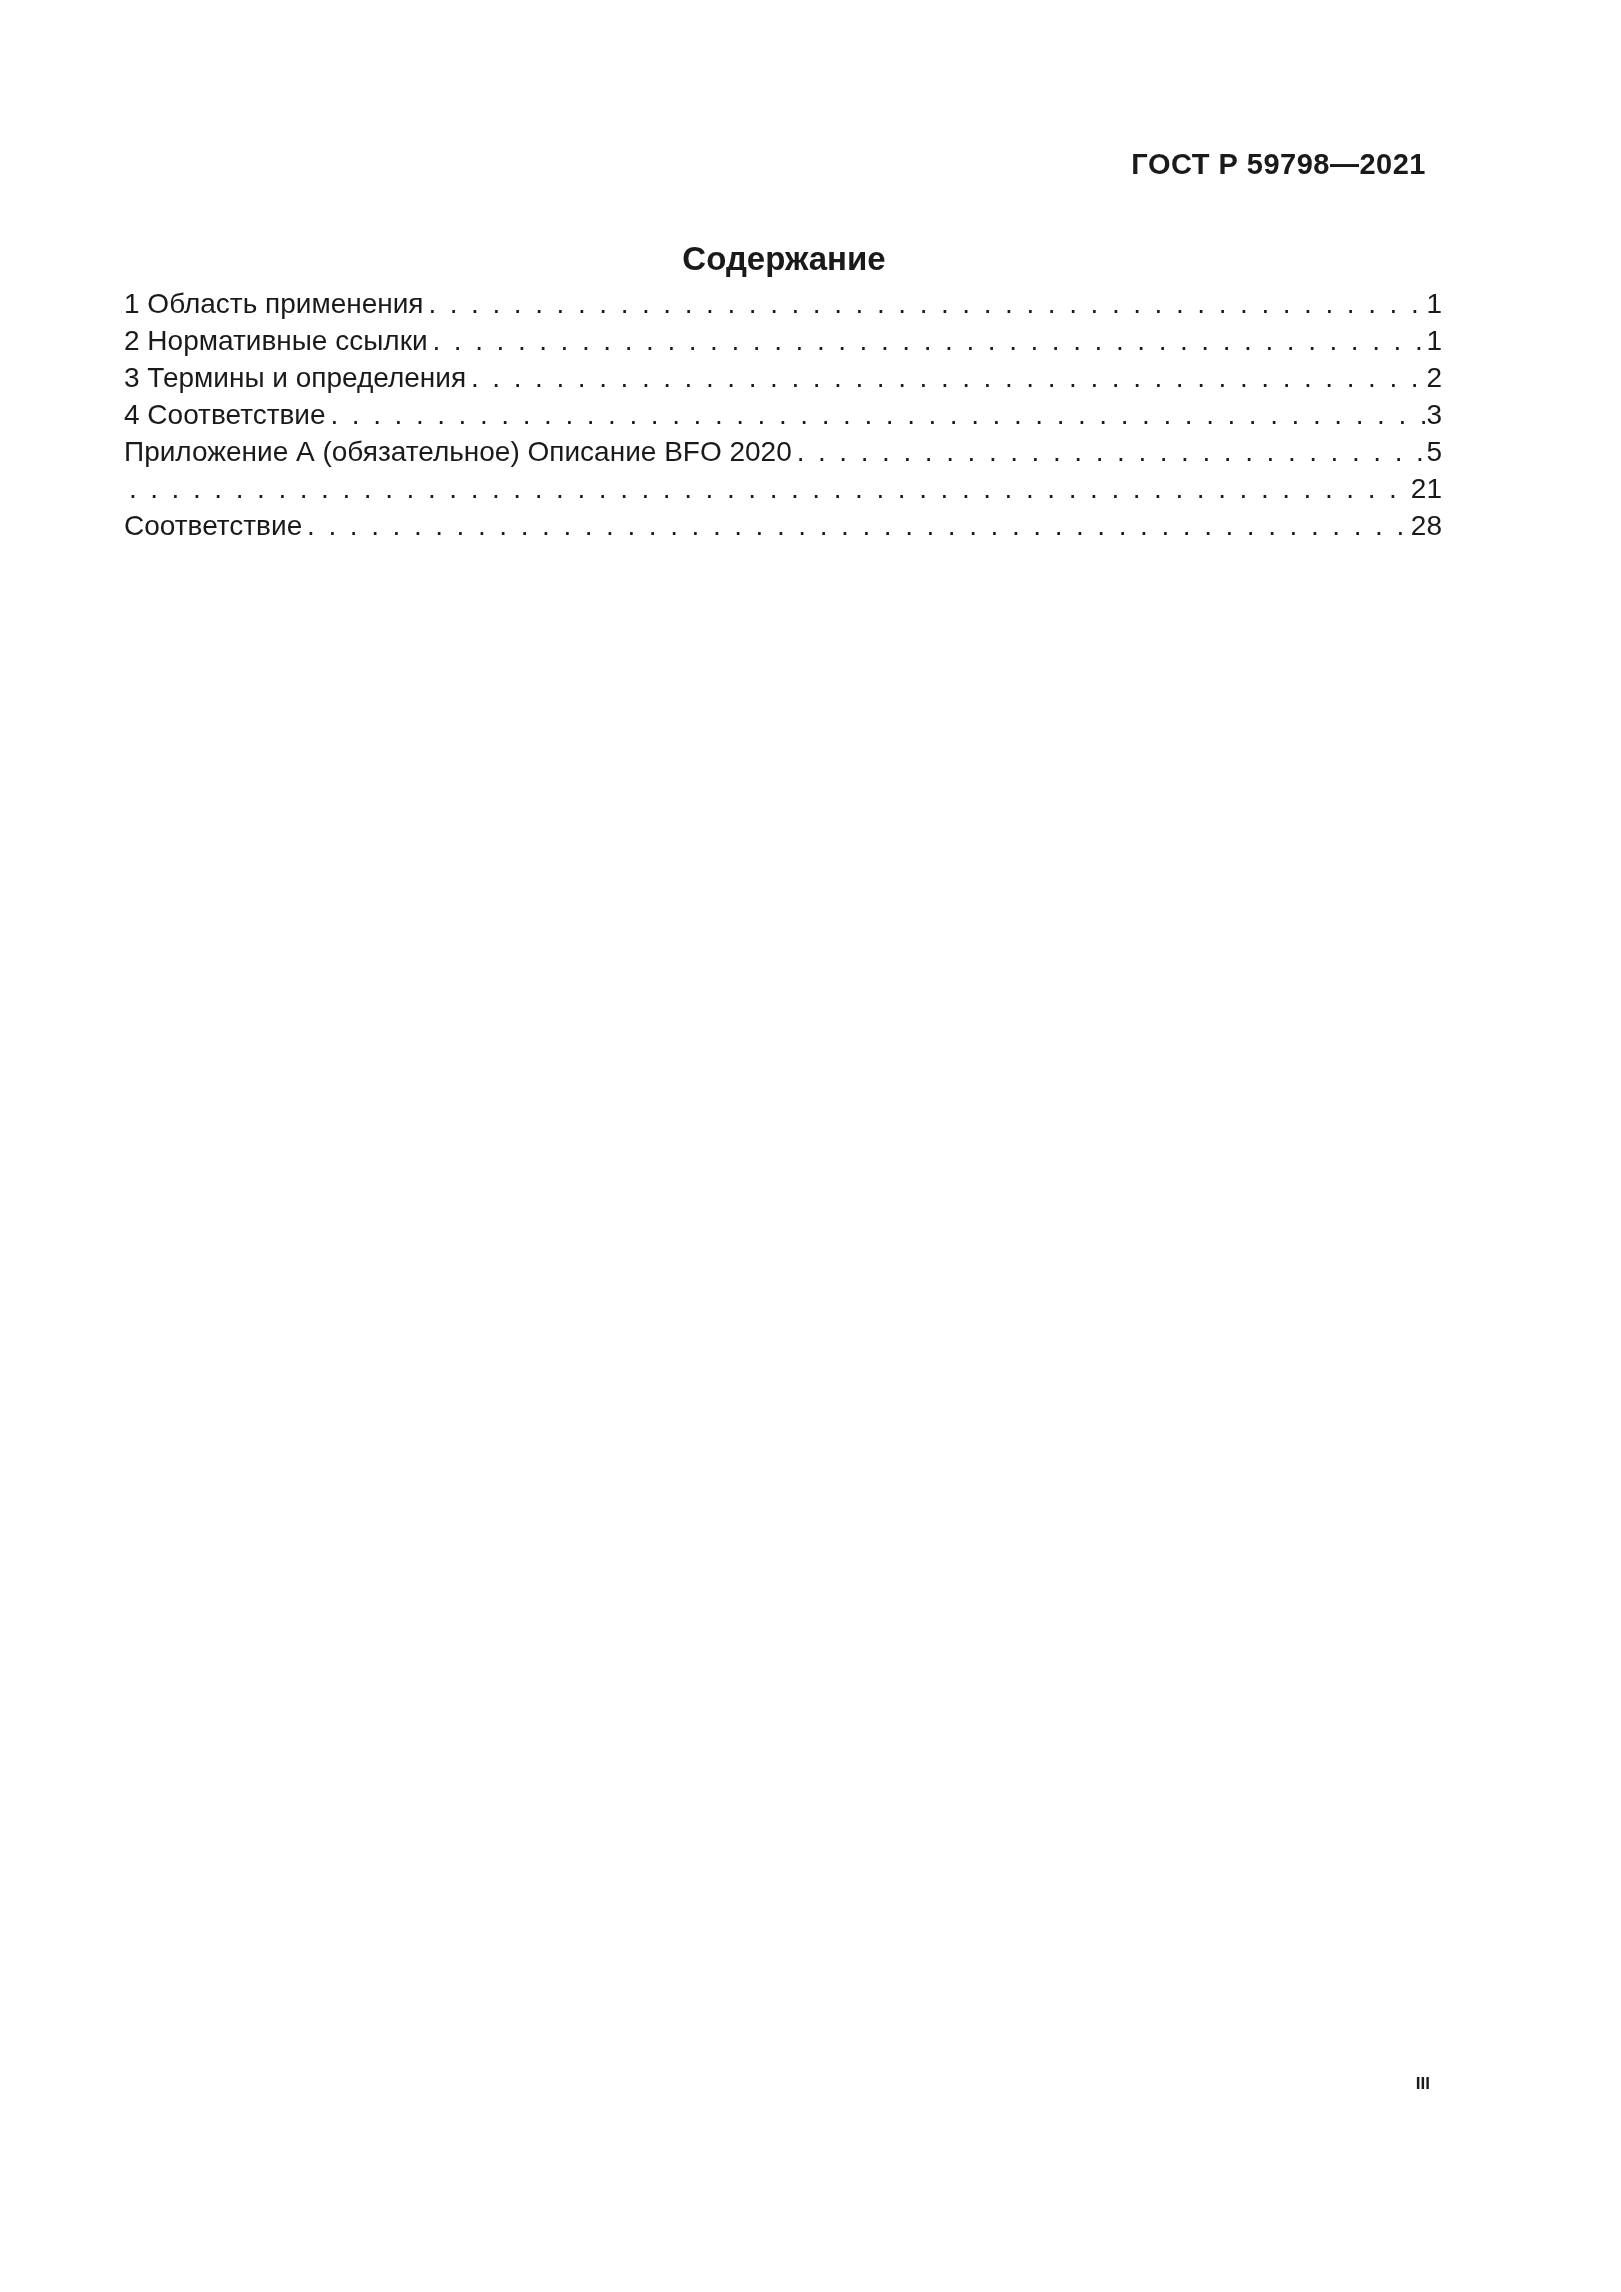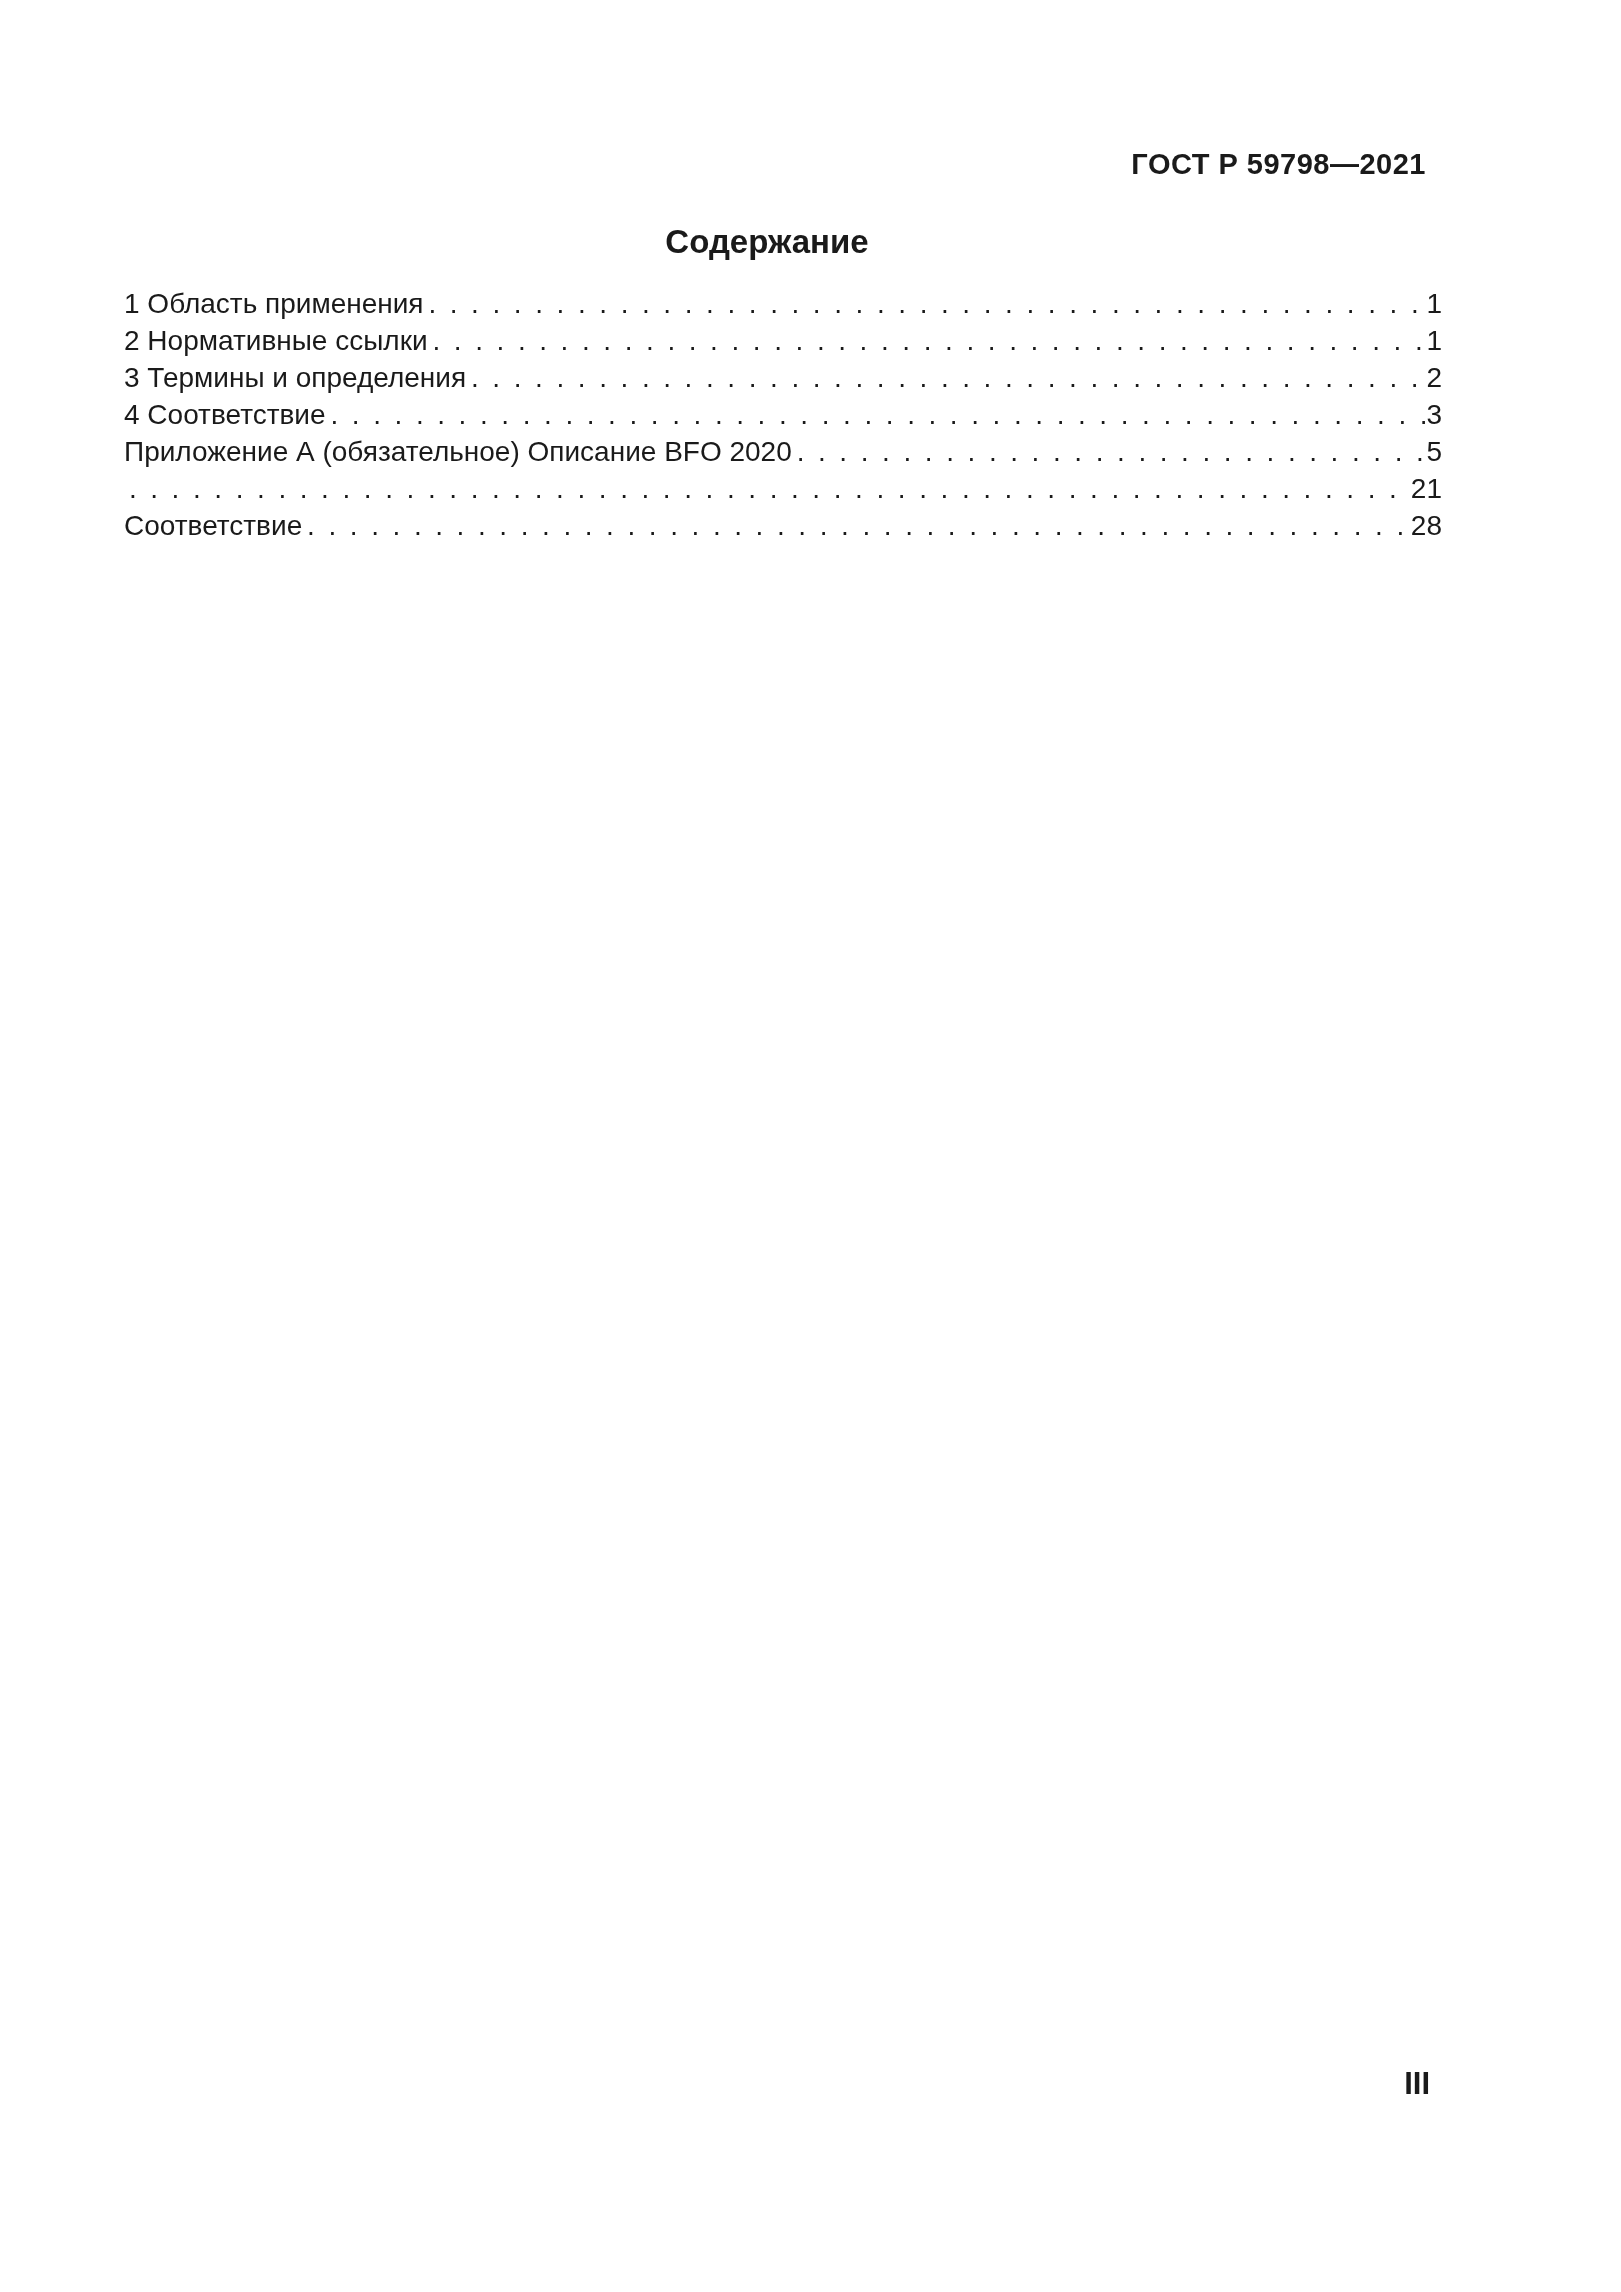--- a/index.html
+++ b/index.html
@@ -21,21 +21,21 @@
     font-size: 29px;
     line-height: 33px;
     font-weight: bold;
     letter-spacing: 0.5px;
   }
   .contents-title {
     position: absolute;
     top: 225px;
     left: 108px;
     width: 1318px;
-    margin: 0;
+    margin: 17px;
     text-align: center;
     font-size: 33px;
     line-height: 33px;
     font-weight: bold;
   }
   .toc {
     position: absolute;
     top: 285px;
     left: 124px;
     width: 1318px;
@@ -58,21 +58,21 @@
     min-width: 0;
   }
   .toc-leader.hidden { visibility: hidden; }
   .toc-page { white-space: nowrap; }
   .page-number {
     position: absolute;
     top: 2067px;
     left: 108px;
     width: 1322px;
     text-align: right;
-    font-size: 31px;
+    font-size: 17px;
     line-height: 33px;
     font-weight: bold;
   }
 </style>
 </head>
 <body>
 
 <div class="sheet">
 
   <div class="doc-header">ГОСТ Р 59798—2021</div>

